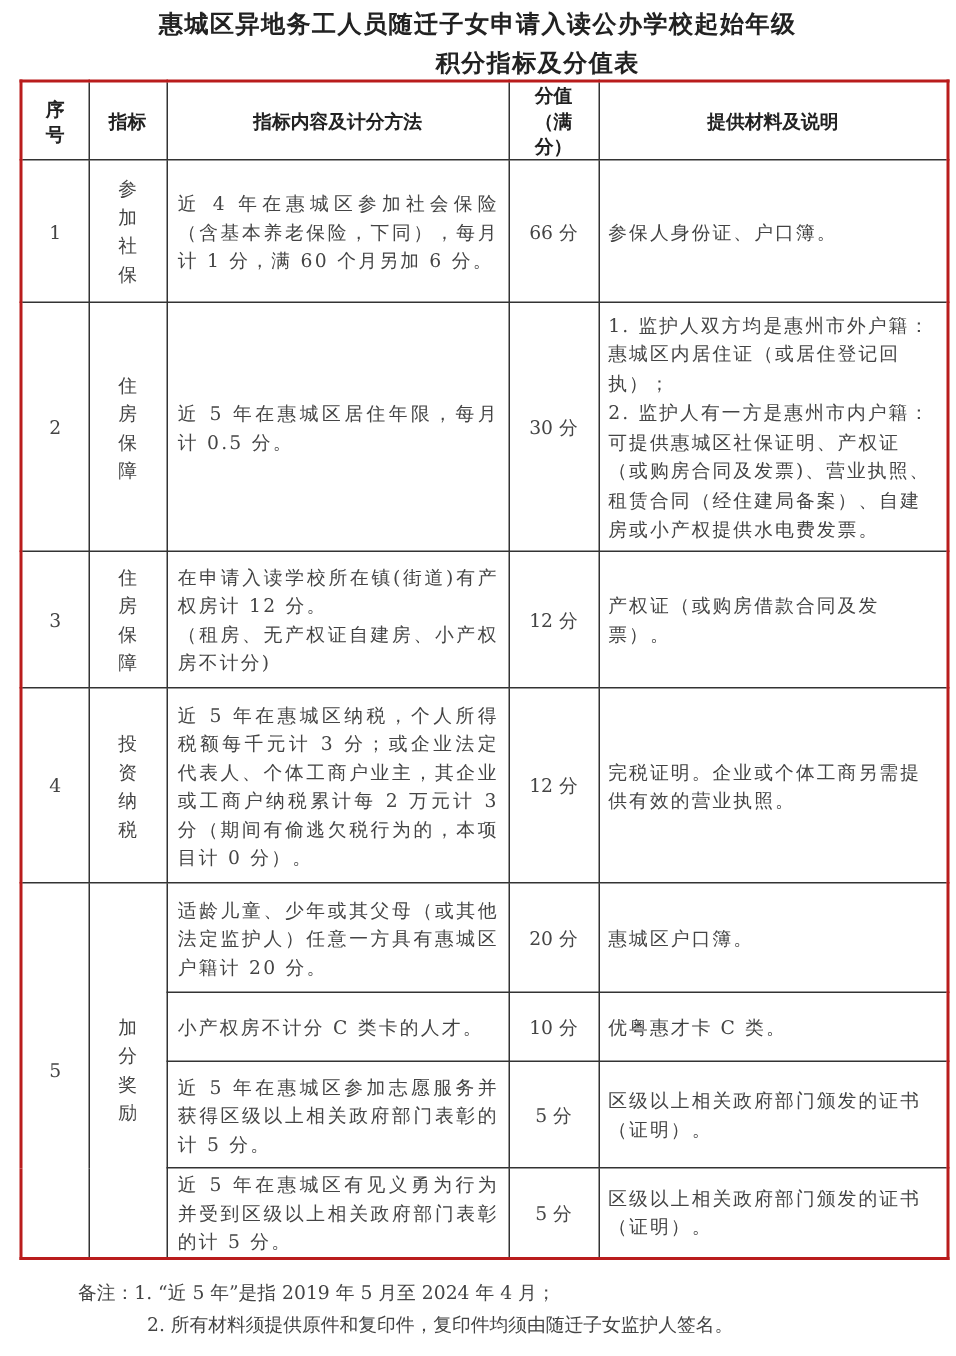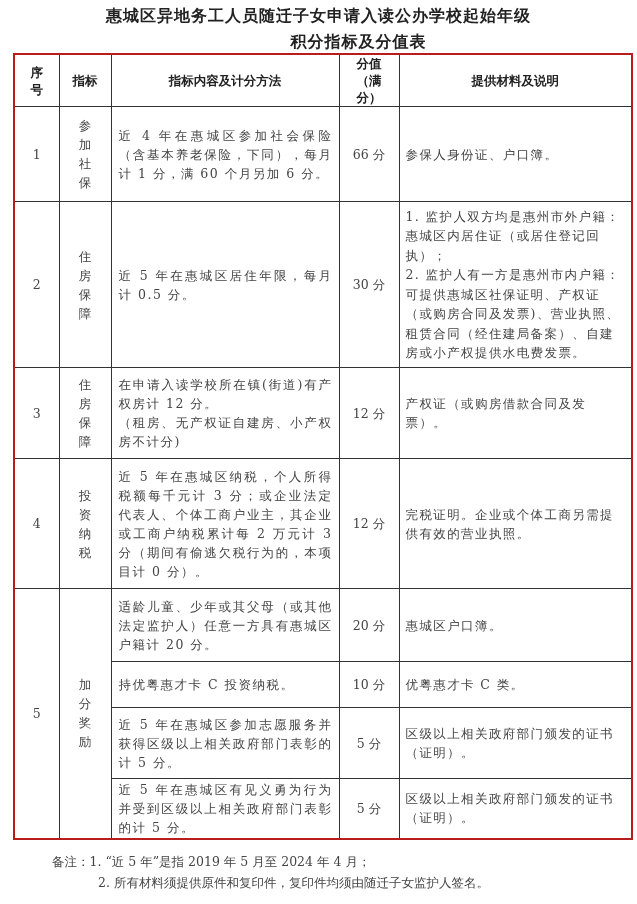--- a/index.html
+++ b/index.html
@@ -102,21 +102,21 @@
     </tr>
 
     <tr style="height:73px">
       <td class="c-no" rowspan="4">5</td>
       <td class="c-ind" rowspan="4"><span class="v">加分奖励</span></td>
       <td class="c-con">适龄儿童、少年或其父母（或其他法定监护人）任意一方具有惠城区户籍计 20 分。</td>
       <td class="c-sc">20 分</td>
       <td class="c-mat">惠城区户口簿。</td>
     </tr>
     <tr style="height:46px">
-      <td class="c-con">持优粤惠才卡 C 投资纳税。</td>
+      <td class="c-con">小产权房不计分 C 类卡的人才。</td>
       <td class="c-sc">10 分</td>
       <td class="c-mat">优粤惠才卡 C 类。</td>
     </tr>
     <tr style="height:71px">
       <td class="c-con">近 5 年在惠城区参加志愿服务并获得区级以上相关政府部门表彰的计 5 分。</td>
       <td class="c-sc">5 分</td>
       <td class="c-mat">区级以上相关政府部门颁发的证书（证明）。</td>
     </tr>
     <tr style="height:60px">
       <td class="c-con">近 5 年在惠城区有见义勇为行为并受到区级以上相关政府部门表彰的计 5 分。</td>

